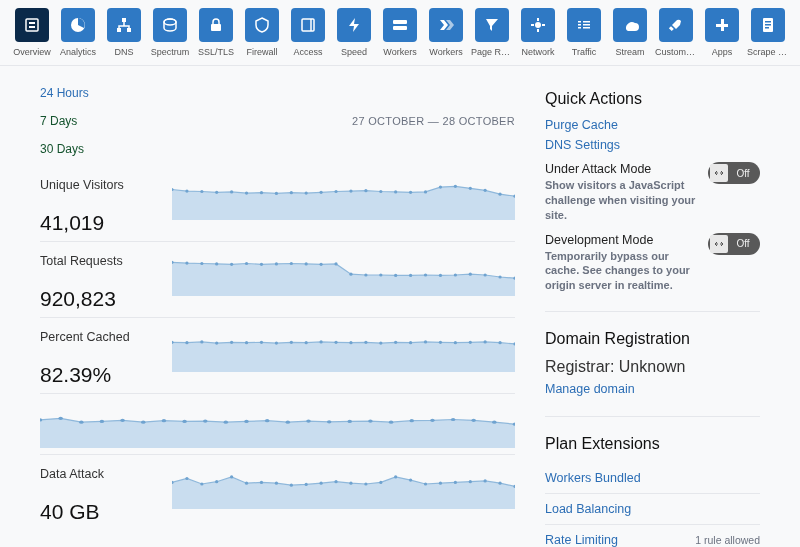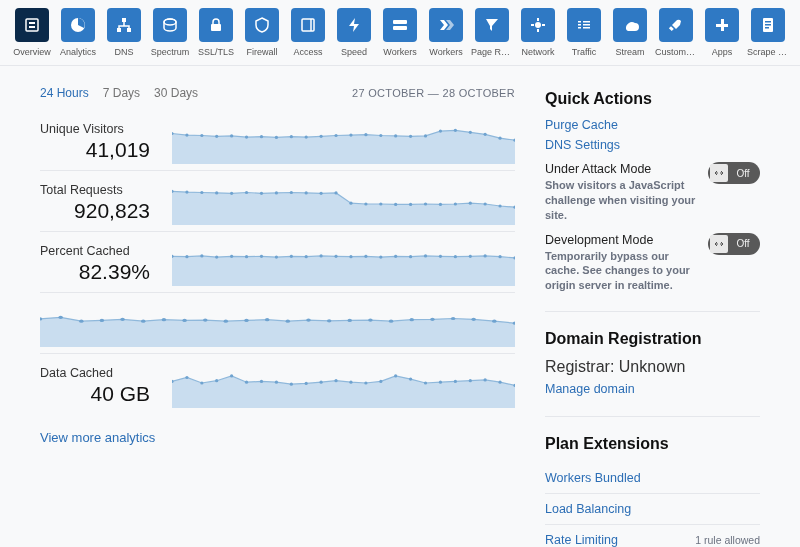--- a/index.html
+++ b/index.html
@@ -73,50 +73,50 @@
   }
   .main { flex: 1; }
   .side { width: 215px; padding-top: 24px; }
 
   .range-row {
     display: flex;
     align-items: center;
     padding: 20px 0 10px;
     font-size: 12px;
   }
-  .range-row .tabs { display: flex; gap: 14px; }
-  .range-row .tab { color: #737373; cursor: pointer; }
+  .range-row .tabs { display: flex; gap: 14px; flex-direction: column; }
+  .range-row .tab { color: #14532d; cursor: pointer; }
   .range-row .tab.active { color: var(--link); }
   .range-row .date { margin-left: auto; color: #6b7280; font-size: 11px; letter-spacing: .3px; }
 
   .metric-row {
     display: flex;
     align-items: flex-start;
     border-top: 1px solid var(--border);
     padding: 10px 0 6px;
     gap: 22px;
   }
   .metric-row:first-of-type { border-top: none; }
   .metric-label {
     width: 110px;
     padding-top: 2px;
   }
   .metric-label .lbl { font-size: 12.5px; color: #333; }
-  .metric-label .val { font-size: 21px; color: #111; margin-top: 2px; font-weight: 400; text-align: right;}
+  .metric-label .val { font-size: 21px; color: #111; margin-top: 19px; font-weight: 400;}
   .chart {
     flex: 1;
     height: 44px;
     position: relative;
   }
   .chart svg { width: 100%; height: 100%; display: block; }
 
   .more-link { display:inline-block; margin: 16px 0 24px; color: var(--link); font-size: 13px; cursor:pointer;}
 
   
-  .side h3 { font-size: 16px; margin: 0 0 10px; color:#111; font-weight:700;}
+  .side h3 { font-size: 16px; margin: 0 0 10px; color:#111; font-weight:400;}
   .side .section { border-bottom: 1px solid var(--border); padding-bottom: 14px; margin-bottom: 18px;}
   .side a, .link { color: var(--link); font-size: 12.5px; display:block; margin: 6px 0; cursor:pointer; text-decoration:none;}
   .action-row { display:flex; align-items:flex-start; gap:11px; margin: 10px 0 4px;}
   .action-text { flex:1; }
   .action-title { font-size: 12.5px; color:#222; }
   .action-desc { font-size: 11px; color: var(--muted); margin-top:2px; line-height:1.35;font-weight:bold;}
   .toggle {
     width: 52px; height: 22px; background: var(--toggle-bg);
     border-radius: 11px; display:flex; align-items:center; padding:2px; cursor:pointer;
     font-size: 10px; color:#eee; flex-shrink:0;
@@ -443,21 +443,21 @@
               <circle cx="280.9" cy="16.3" r="1.6" fill="#6fa3d0"></circle>
               <circle cx="295.7" cy="15.5" r="1.6" fill="#6fa3d0"></circle>
               <circle cx="310.4" cy="16.3" r="1.6" fill="#6fa3d0"></circle>
               <circle cx="325.2" cy="18.2" r="1.6" fill="#6fa3d0"></circle>
               <circle cx="340.0" cy="20.2" r="1.6" fill="#6fa3d0"></circle>
   </svg>
           </div>
         </div>
         <div class="metric-row">
     <div class="metric-label">
-      <div class="lbl">Data Cached</div>
+      <div class="lbl">Data Attack</div>
       <div class="val">40 GB</div>
     </div>
     <div class="chart">
             <svg viewBox="0 0 340 44" preserveAspectRatio="none">
     <path d="M0.0,17.4 L14.8,13.5 L29.6,19.0 L44.3,16.7 L59.1,11.9 L73.9,18.2 L88.7,17.4 L103.5,18.2 L118.3,20.2 L133.0,19.4 L147.8,18.2 L162.6,16.7 L177.4,18.2 L192.2,19.0 L207.0,17.4 L221.7,11.9 L236.5,15.1 L251.3,19.0 L266.1,18.2 L280.9,17.4 L295.7,16.7 L310.4,15.9 L325.2,18.2 L340.0,21.4 L340,44 L0,44 Z" fill="var(--chart-fill)"></path>
     <path d="M0.0,17.4 L14.8,13.5 L29.6,19.0 L44.3,16.7 L59.1,11.9 L73.9,18.2 L88.7,17.4 L103.5,18.2 L118.3,20.2 L133.0,19.4 L147.8,18.2 L162.6,16.7 L177.4,18.2 L192.2,19.0 L207.0,17.4 L221.7,11.9 L236.5,15.1 L251.3,19.0 L266.1,18.2 L280.9,17.4 L295.7,16.7 L310.4,15.9 L325.2,18.2 L340.0,21.4" fill="none" stroke="var(--chart-line)" stroke-width="1.2"></path>
     <circle cx="0.0" cy="17.4" r="1.6" fill="#6fa3d0"></circle>
               <circle cx="14.8" cy="13.5" r="1.6" fill="#6fa3d0"></circle>
               <circle cx="29.6" cy="19.0" r="1.6" fill="#6fa3d0"></circle>
               <circle cx="44.3" cy="16.7" r="1.6" fill="#6fa3d0"></circle>

